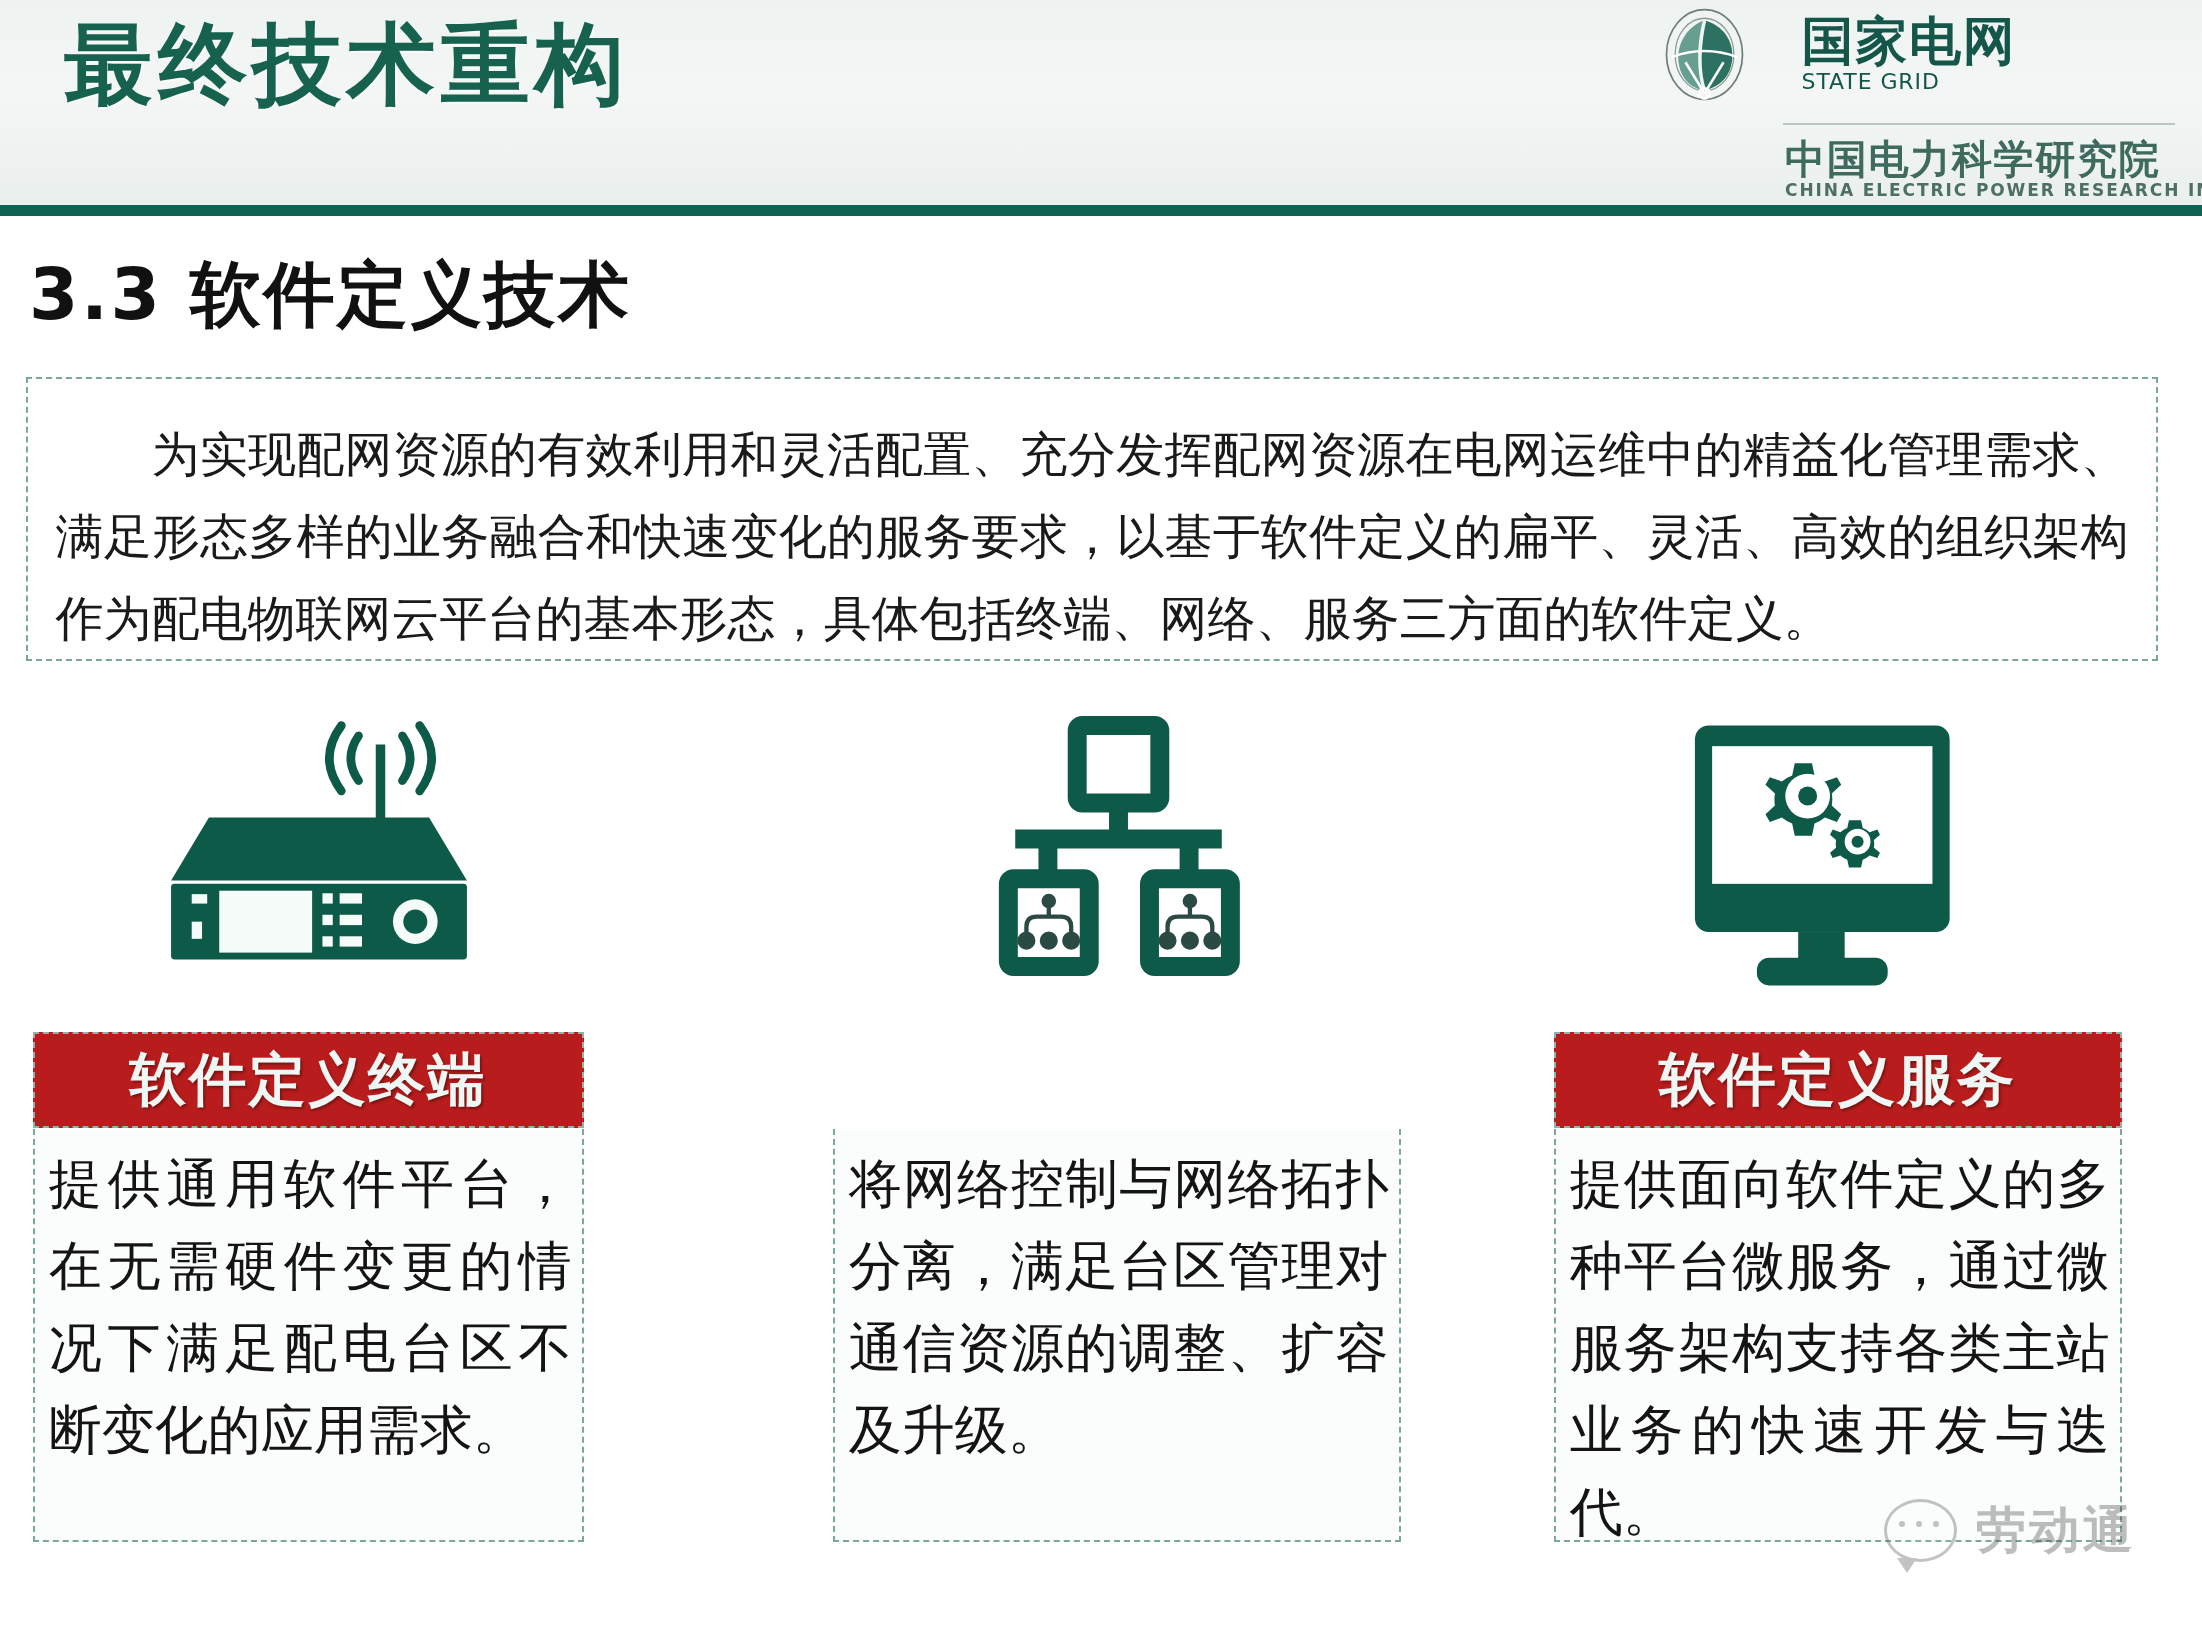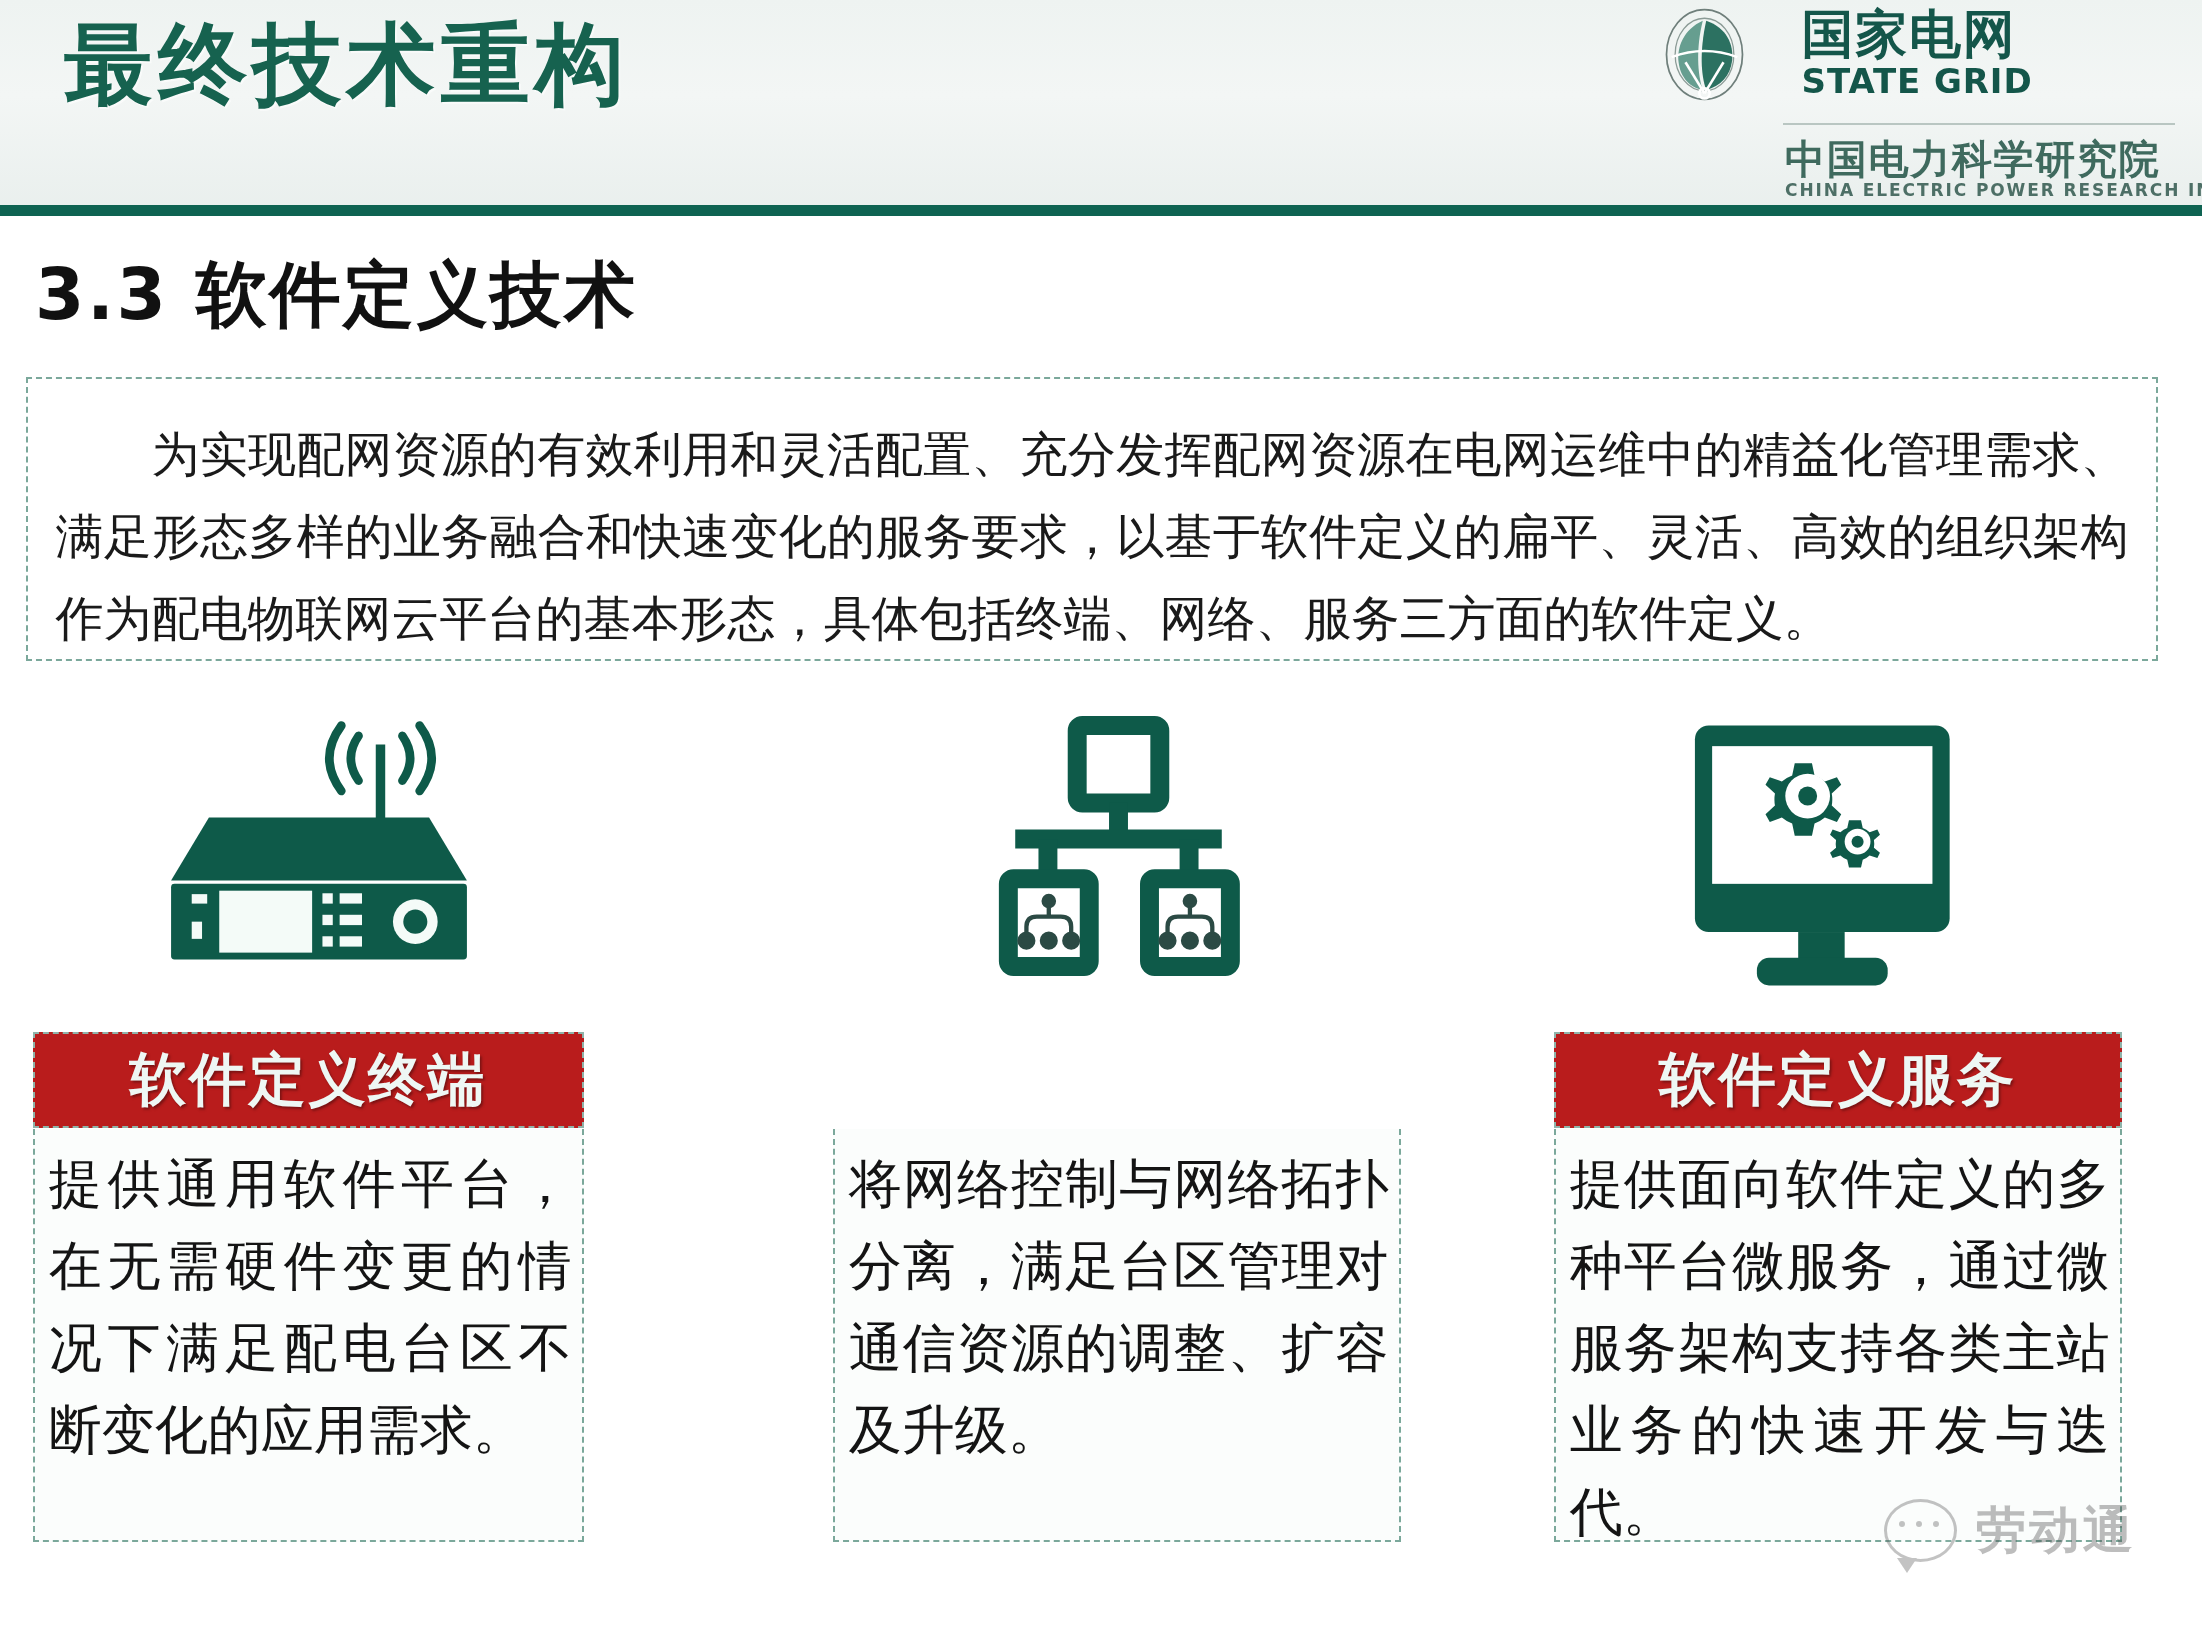--- a/index.html
+++ b/index.html
@@ -74,22 +74,22 @@
   }
   .sg-cn {
     font-size: 52px;
     font-weight: 700;
     color: #14564a;
     letter-spacing: 1.7px;
     line-height: 1.05;
     white-space: nowrap;
   }
   .sg-en {
-    font-size: 34px;
-    font-weight: 700;
+    font-size: 22px;
+    font-weight: 400;
     color: #14564a;
     letter-spacing: 0.9px;
     line-height: 1.15;
     font-variant: small-caps;
     white-space: nowrap;
   }
   .logo-divider {
     position: absolute;
     left: 120px;
     top: 120px;
@@ -114,21 +114,21 @@
     font-size: 17px;
     font-weight: 700;
     color: #4d6f66;
     letter-spacing: 1.9px;
     white-space: nowrap;
   }
 
   
   .section-heading {
     position: absolute;
-    left: 35px;
+    left: 29px;
     top: 248px;
     font-size: 71px;
     font-weight: 700;
     color: #111111;
     letter-spacing: 2.6px;
     white-space: nowrap;
   }
 
   
   .intro-box {

